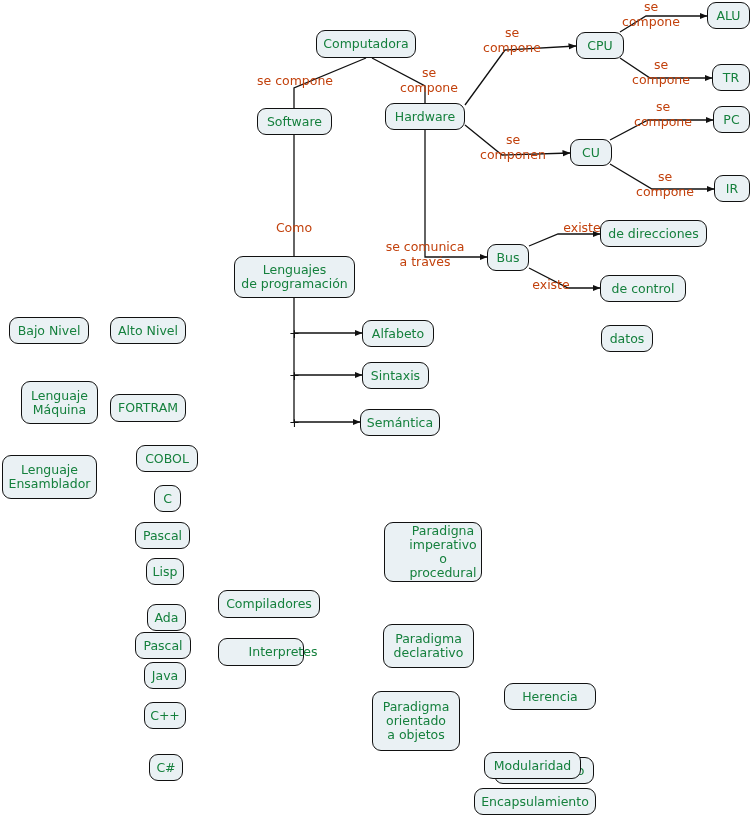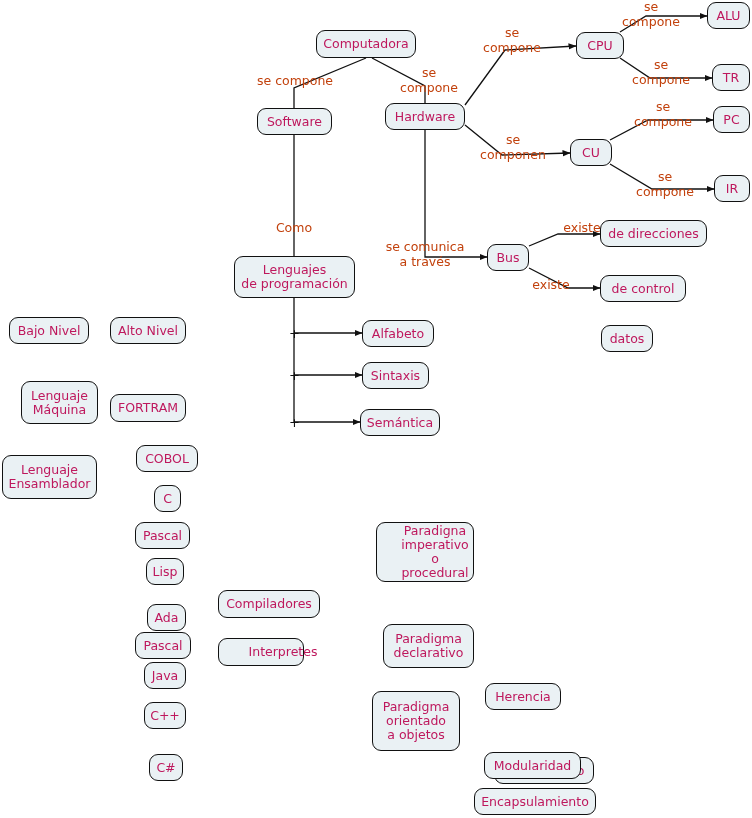--- a/index.html
+++ b/index.html
@@ -25,21 +25,21 @@
     width: 752px;
     height: 818px;
     pointer-events: none;
   }
   .node {
     position: absolute;
     box-sizing: border-box;
     background: #eaf1f4;
     border: 1px solid #111111;
     border-radius: 9px;
-    color: #be185d;
+    color: #15803d;
     font-family: "DejaVu Sans", sans-serif;
     font-size: 12.5px;
     line-height: 14px;
     display: flex;
     align-items: center;
     justify-content: center;
     text-align: center;
     white-space: pre-line;
     z-index: 3;
   }
@@ -122,29 +122,29 @@
       <div class="node" style="left: 154px; top: 485px; width: 27px; height: 27px;">C</div>
       <div class="node" style="left: 135px; top: 522px; width: 55px; height: 27px;">Pascal</div>
       <div class="node" style="left: 146px; top: 558px; width: 38px; height: 27px;">Lisp</div>
       <div class="node" style="left: 147px; top: 604px; width: 39px; height: 27px;">Ada</div>
       <div class="node" style="left: 135px; top: 632px; width: 56px; height: 27px;">Pascal</div>
       <div class="node" style="left: 144px; top: 662px; width: 42px; height: 27px;">Java</div>
       <div class="node" style="left: 144px; top: 702px; width: 42px; height: 27px;">C++</div>
       <div class="node" style="left: 149px; top: 754px; width: 34px; height: 27px;">C#</div>
       <div class="node" style="left: 218px; top: 590px; width: 102px; height: 28px;">Compiladores</div>
       <div class="node" style="left: 218px; top: 638px; width: 86px; height: 28px; padding-left: 44px;">Interpretes</div>
-      <div class="node" style="left: 376px; top: 522px; width: 98px; height: 60px; padding-left: 20px;">Paradigna
+      <div class="node" style="left: 384px; top: 522px; width: 98px; height: 60px; padding-left: 20px;">Paradigna
 imperativo o
 procedural</div>
       <div class="node" style="left: 383px; top: 624px; width: 91px; height: 44px;">Paradigma
 declarativo</div>
       <div class="node" style="left: 372px; top: 691px; width: 88px; height: 60px;">Paradigma
 orientado
 a objetos</div>
-      <div class="node" style="left: 485px; top: 683px; width: 76px; height: 27px;">Herencia</div>
+      <div class="node" style="left: 504px; top: 683px; width: 92px; height: 27px;">Herencia</div>
       <div class="node" style="left: 494px; top: 721px; width: 100px; height: 27px; margin-top: 36px;">Poliformismo</div>
       <div class="node" style="left: 484px; top: 752px; width: 97px; height: 27px;">Modularidad</div>
       <div class="node" style="left: 474px; top: 788px; width: 122px; height: 27px;">Encapsulamiento</div>
     </div>
   <div id="label-layer">
       <div class="elabel" style="left: 252px; top: 74px; width: 86px;">se compone</div>
       <div class="elabel" style="left: 398px; top: 66px; width: 62px;">se
 compone</div>
       <div class="elabel" style="left: 481px; top: 26px; width: 62px;">se
 compone</div>

